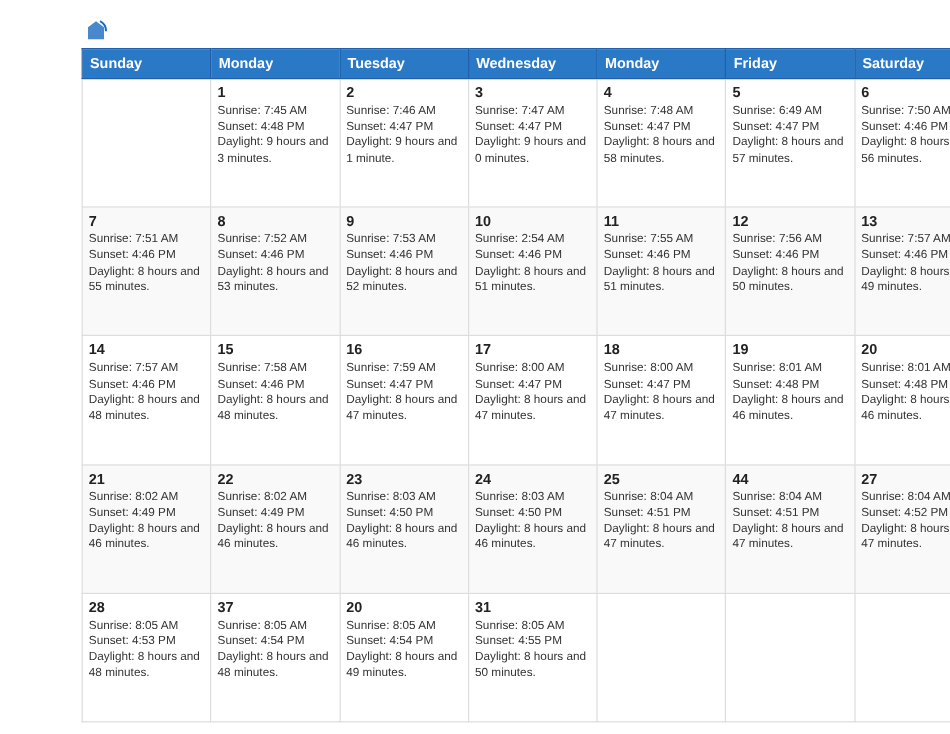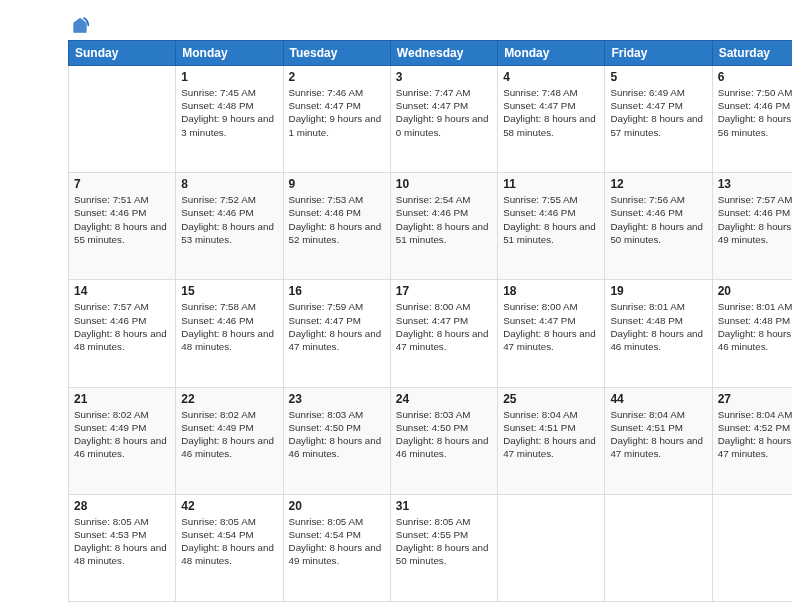--- a/index.html
+++ b/index.html
@@ -331,21 +331,21 @@
         </tr>
         <tr>
           <td>
             <div class="day-num">28</div>
             <div class="day-info">Sunrise: 8:05 AM
 Sunset: 4:53 PM
 Daylight: 8 hours
 and 48 minutes.</div>
           </td>
           <td>
-            <div class="day-num">42</div>
+            <div class="day-num">37</div>
             <div class="day-info">Sunrise: 8:05 AM
 Sunset: 4:54 PM
 Daylight: 8 hours
 and 48 minutes.</div>
           </td>
           <td>
             <div class="day-num">20</div>
             <div class="day-info">Sunrise: 8:05 AM
 Sunset: 4:54 PM
 Daylight: 8 hours

